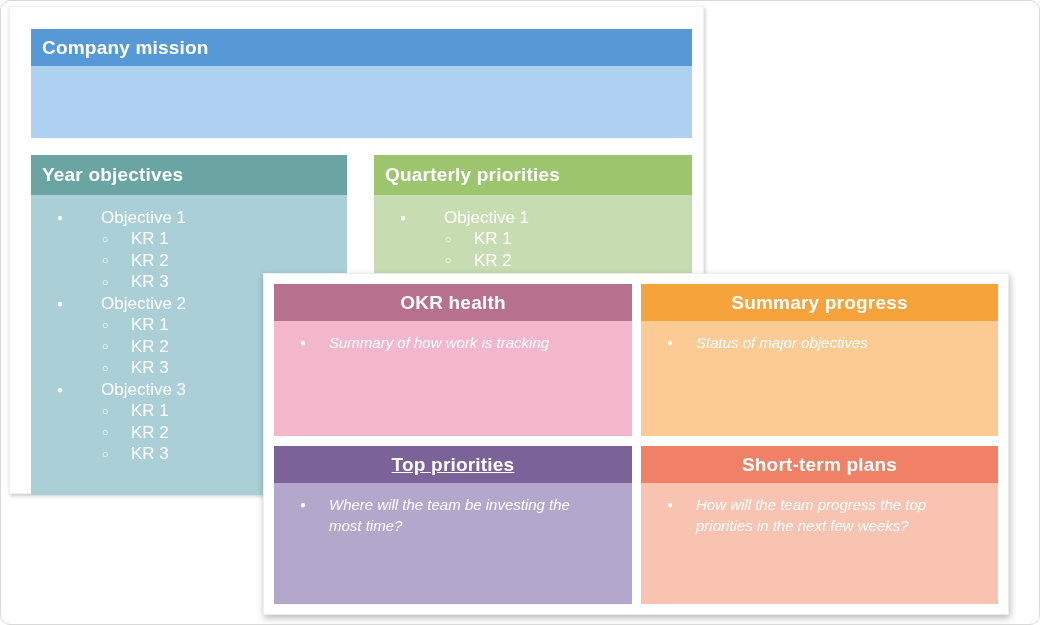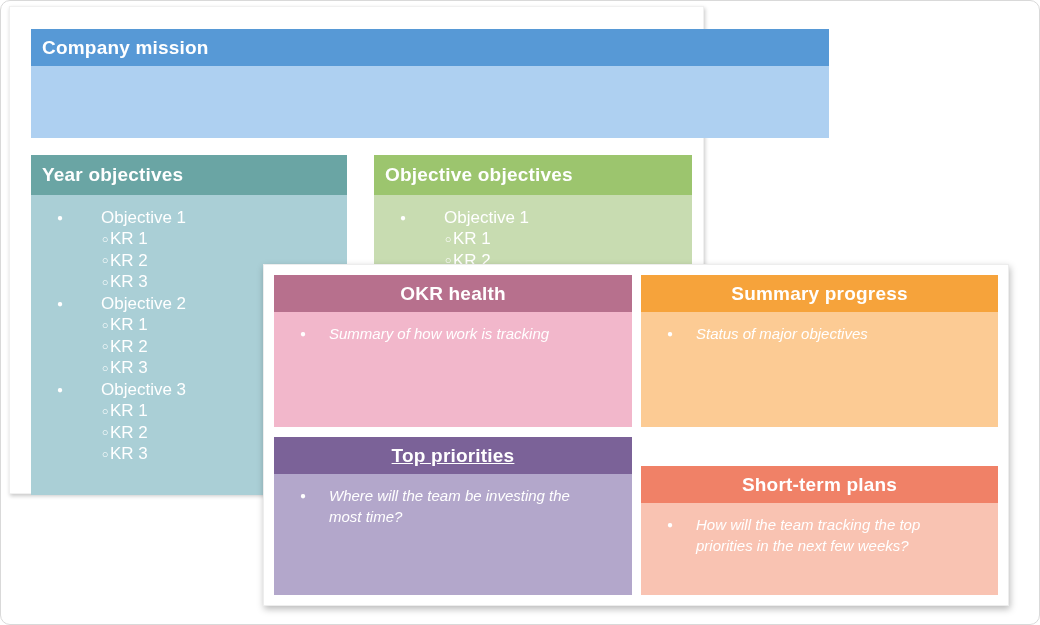--- a/index.html
+++ b/index.html
@@ -9,44 +9,44 @@
     overflow:hidden; box-sizing:border-box;
     font-family:"Liberation Sans", sans-serif;
   }
   .page { position:absolute; background:#ffffff; box-sizing:border-box; }
   .page-back {
     left:8px; top:5px; width:695px; height:488px;
     border:1px solid #f0f0f0;
     box-shadow:1px 2px 4px rgba(0,0,0,0.22);
   }
   .page-front {
-    left:262px; top:263px; width:746px; height:342px;
+    left:262px; top:272px; width:746px; height:342px;
     border:1px solid #ededed; padding:10px;
     box-shadow:1px 3px 7px rgba(0,0,0,0.28);
     z-index:5;
   }
   .section { position:absolute; }
   .sec-header {
     display:flex; align-items:center; padding-left:11px;
     color:#ffffff; font-weight:bold; font-size:19px; letter-spacing:0.2px;
   }
-  .mission { left:21px; top:22px; width:798px; }
+  .mission { left:21px; top:22px; width:661px; }
   .mission .sec-header { height:37px; }
   .mission .sec-body { height:72px; }
   .year { left:21px; top:148px; width:316px; }
   .quarterly { left:364px; top:148px; width:318px; }
   .year .sec-header, .quarterly .sec-header { height:40px; }
   .year .sec-body, .quarterly .sec-body { height:288px; }
   .okr-list { padding-top:12px; }
   .li { display:flex; align-items:center; height:21.5px; color:#ffffff; font-size:17px; }
   .li .mk { flex:none; text-align:center; line-height:1; }
   .lvl1 .mk { margin-left:24px; width:10px; font-size:10px; }
   .lvl1 .lb { margin-left:36px; }
   .lvl2 .mk { margin-left:69px; width:10px; font-size:11px; }
-  .lvl2 .lb { }
+  .lvl2 .lb { margin-left:21px; }
   .quad-grid {
     display:grid; width:724px; height:320px;
     grid-template-columns:358px 357px;
     grid-template-rows:152px 158px;
     gap:10px 9px;
   }
   .quad { display:flex; flex-direction:column; }
   .quad-header {
     flex:none; height:37px; display:flex; align-items:center; justify-content:center;
     color:#ffffff; font-weight:bold; font-size:19px; letter-spacing:0.2px;
@@ -124,21 +124,21 @@
           </div>
         <div class="li lvl2">
             <span class="mk">○</span>
             <span class="lb">KR 3</span>
           </div>
       </div>
     </div>
 
     <div class="section quarterly">
       <div class="sec-header" style="background-color: rgb(156, 197, 110);">
-        <span>Objective objectives</span>
+        <span>Quarterly priorities</span>
       </div>
       <div class="sec-body okr-list" style="background-color: rgb(200, 220, 177);">
         <div class="li lvl1">
             <span class="mk">●</span>
             <span class="lb">Objective 1</span>
           </div>
         <div class="li lvl2">
             <span class="mk">○</span>
             <span class="lb">KR 1</span>
           </div>
@@ -185,27 +185,27 @@
         <div class="quad-body" style="background-color: rgb(179, 167, 203);">
           <div class="note-row">
             <span class="mk">●</span>
             <span class="note">Where will the team be investing the
 most time?</span>
           </div>
         </div>
       </div>
 
       <div class="quad">
-        <div class="quad-header" style="background-color: rgb(240, 129, 103); margin-top: 29px;">
+        <div class="quad-header" style="background-color: rgb(240, 129, 103);">
           <span>Short-term plans</span>
         </div>
         <div class="quad-body" style="background-color: rgb(249, 195, 178);">
           <div class="note-row">
             <span class="mk">●</span>
-            <span class="note">How will the team tracking the top
+            <span class="note">How will the team progress the top
 priorities in the next few weeks?</span>
           </div>
         </div>
       </div>
 
     </div>
   </div>
 
 </div>
 

